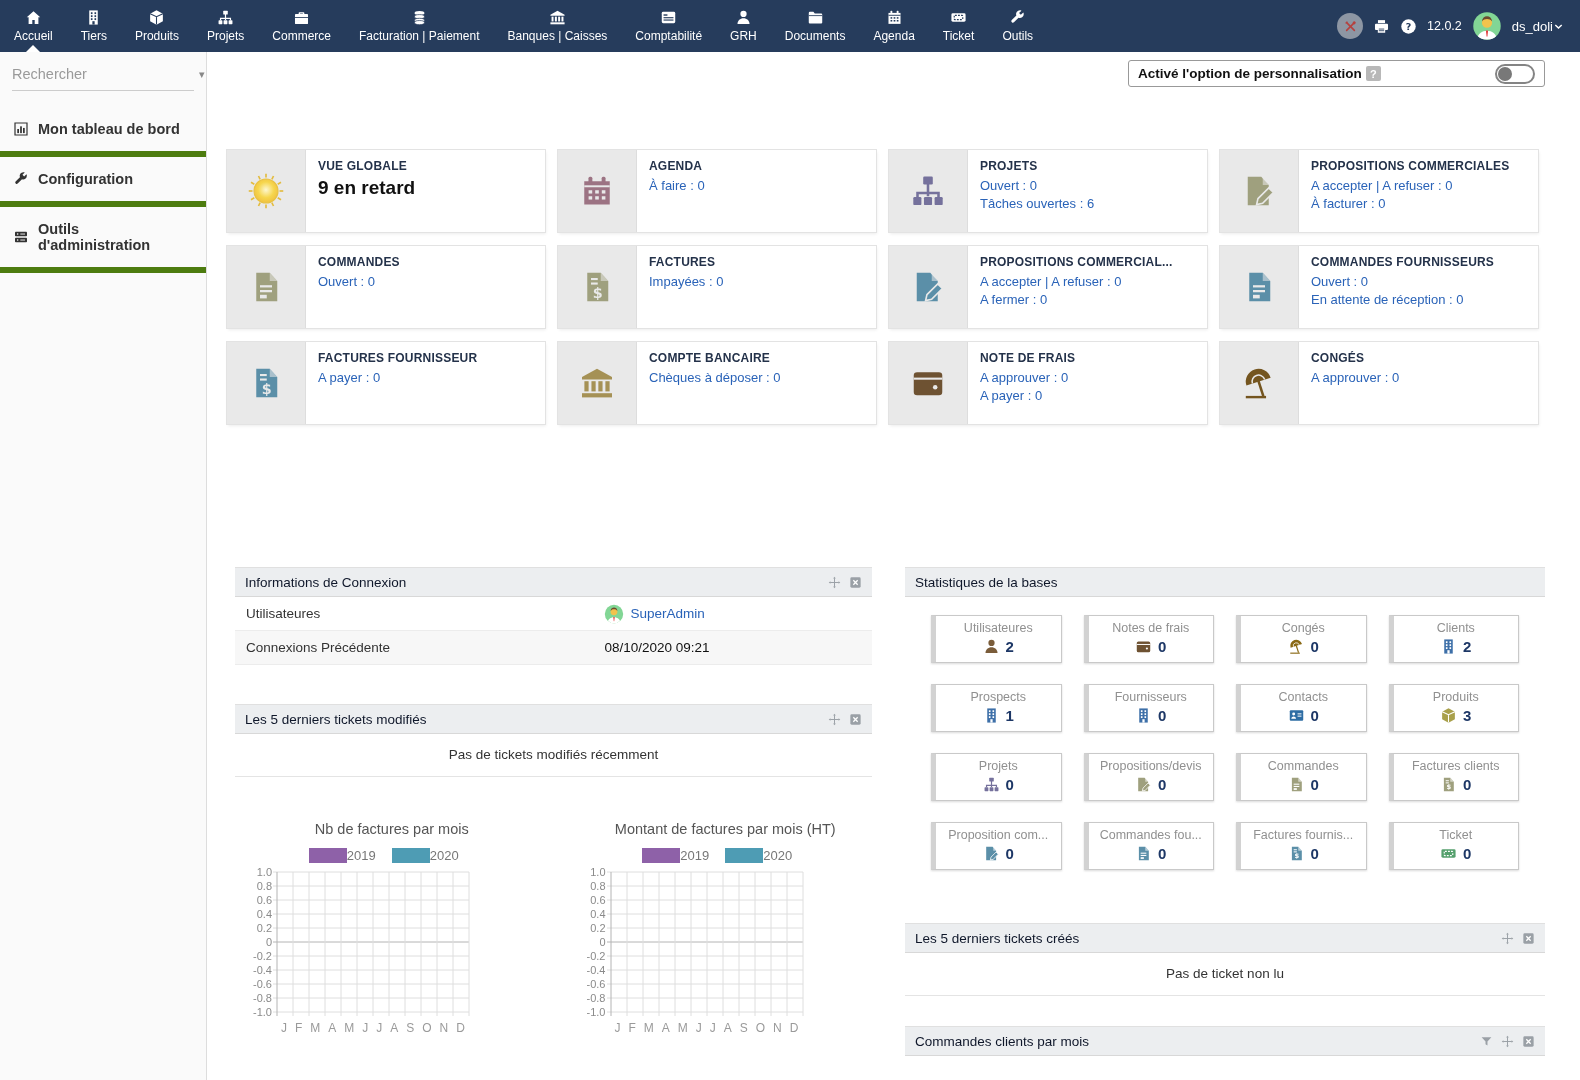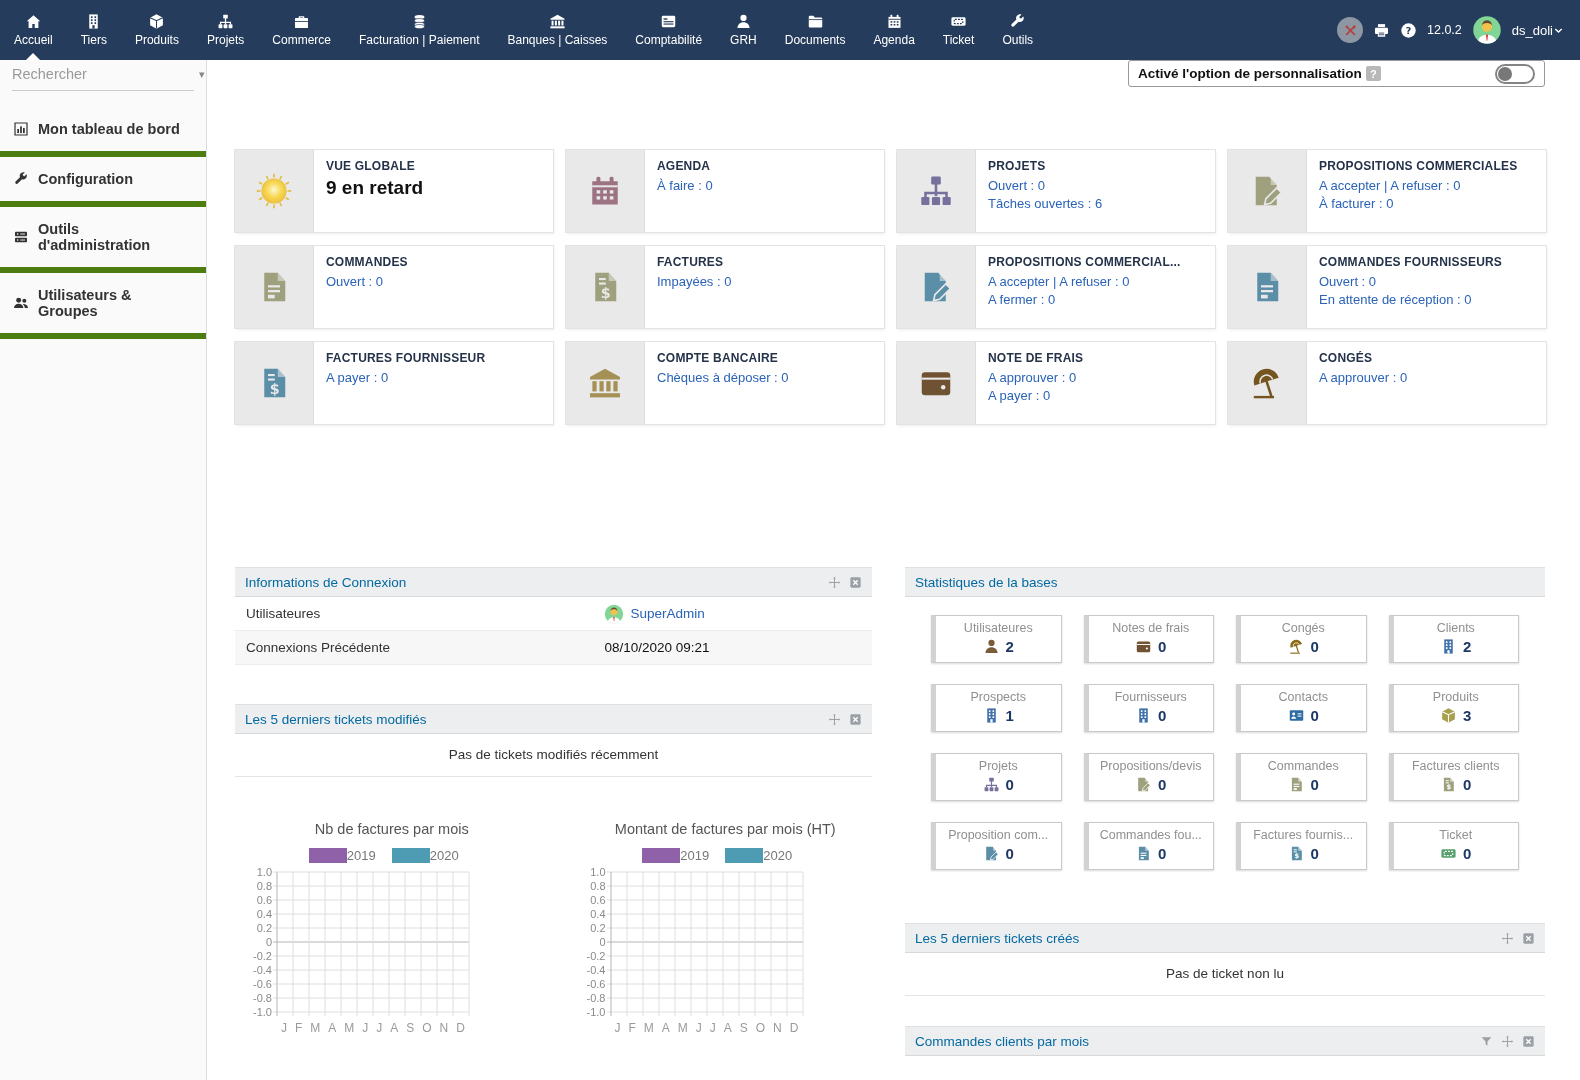--- a/index.html
+++ b/index.html
@@ -6,21 +6,21 @@
     --navbar:#263c5c; --link:#2a63b8; --boxhead:#eceef0; --line:#e0e0e0;
     --title:#24324a; --gray-ico:#9aa0a6;
   }
   *{box-sizing:border-box; margin:0; padding:0;}
   html,body{width:1580px;height:1080px;overflow:hidden;background:#fff;
     font-family:"Liberation Sans",sans-serif;}
   .ico svg{fill:currentColor;display:block;}
   a{text-decoration:none;}
 
   
-  .topbar{position:absolute;left:0;top:0;width:1580px;height:60px;background:var(--navbar);
+  .topbar{position:absolute;left:0;top:0;width:1580px;height:52px;background:var(--navbar);
     display:flex;align-items:stretch;color:#fff;--cutout:#263c5c;z-index:5;}
   .nav-left{display:flex;}
   .nav-item{position:relative;display:flex;flex-direction:column;align-items:center;justify-content:center;
     gap:3px;padding:0 14px;color:#fff;cursor:pointer;}
   .nav-item .ico svg{width:17px;height:17px;}
   .nav-label{font-size:12px;white-space:nowrap;}
   .nav-item.active::after{content:'';position:absolute;bottom:0;left:50%;transform:translateX(-50%);
     border-left:7px solid transparent;border-right:7px solid transparent;border-bottom:7px solid #fff;}
   .nav-right{margin-left:auto;display:flex;align-items:center;gap:10px;padding-right:16px;}
   .tools-badge{width:26px;height:26px;border-radius:50%;background:#8d96a3;display:flex;align-items:center;justify-content:center;color:#b5413f;cursor:pointer;}
@@ -48,35 +48,35 @@
   
   .persona-bar{position:absolute;left:1128px;top:60px;width:417px;height:27px;border:1px solid #999;
     border-radius:3px;display:flex;align-items:center;padding:0 9px;background:#fff;}
   .persona-label{font-size:13.5px;font-weight:bold;color:#111;}
   .help-chip{width:15px;height:15px;background:#b8b8b8;color:#fff;border-radius:2px;font-size:11px;font-weight:bold;
     display:inline-flex;align-items:center;justify-content:center;margin-left:4px;cursor:pointer;}
   .toggle{margin-left:auto;width:40px;height:20px;border:2px solid #848484;border-radius:11px;position:relative;cursor:pointer;background:#fff;}
   .toggle .knob{position:absolute;left:1px;top:1px;width:14px;height:14px;border-radius:50%;background:#787878;}
 
   
-  .cards-grid{position:absolute;left:235px;top:150px;width:1316px;display:grid;
+  .cards-grid{position:absolute;left:227px;top:150px;width:1316px;display:grid;
     grid-template-columns:repeat(4,318px);column-gap:13px;row-gap:14px;}
   .card{display:flex;height:82px;box-shadow:0 0 0 1px #e3e3e3, 1px 2px 3px rgba(0,0,0,.08);background:#fff;}
   .card-ico{flex:0 0 78px;background:#e9e9e9;--cutout:#e9e9e9;display:flex;align-items:center;justify-content:center;}
   .card-ico svg{width:36px;height:36px;}
   .card-body{flex:1;padding:9px 12px;border-left:1px solid #ddd;}
   .card-title{font-size:12px;font-weight:bold;color:var(--title);letter-spacing:.2px;margin-bottom:4px;white-space:nowrap;overflow:hidden;}
   .card-line{display:block;font-size:13px;color:var(--link);line-height:1.4;cursor:pointer;}
   .card-big{font-size:19px;font-weight:bold;color:#111;margin-top:2px;}
 
   
   .box{position:absolute;background:#fff;}
   .box-head{height:30px;background:var(--boxhead);border-top:1px solid var(--line);border-bottom:1px solid #d8d8d8;
     display:flex;align-items:center;padding:0 10px;}
-  .box-title{font-size:13.5px;color:#0369a1;}
+  .box-title{font-size:13.5px;color:#0f172a;}
   .box-tools{margin-left:auto;display:flex;align-items:center;gap:8px;color:var(--gray-ico);}
   .box-tools .ico{cursor:pointer;}
   .box-tools svg{width:13px;height:13px;}
   .box-empty{text-align:center;font-size:13.5px;color:#333;padding:13px 0 14px;border-bottom:1px solid #e4e4e4;}
 
   .info-row{display:flex;align-items:center;height:34px;border-bottom:1px solid #ececec;font-size:13.5px;color:#333;}
   .info-row.alt{background:#f7f7f7;}
   .info-label{flex:0 0 58%;padding-left:11px;}
   .info-value{display:flex;align-items:center;gap:6px;color:#111;}
   .info-value a{color:var(--link);cursor:pointer;}
@@ -497,28 +497,20 @@
         </span>
         <span>Configuration</span>
       </li>
     <li class="side-item">
         <span class="ico">
           <svg>
             <use href="#icon-server"></use>
           </svg>
         </span>
         <span>Outils d'administration</span>
-      </li>
-    <li class="side-item">
-        <span class="ico">
-          <svg>
-            <use href="#icon-users"></use>
-          </svg>
-        </span>
-        <span>Utilisateurs &amp; Groupes</span>
       </li>
   </ul>
 </aside>
 
 <div class="persona-bar">
   <span class="persona-label">Activé l'option de personnalisation</span>
   <span class="help-chip">?</span>
   <span class="toggle">
       <span class="knob"></span>
     </span>

